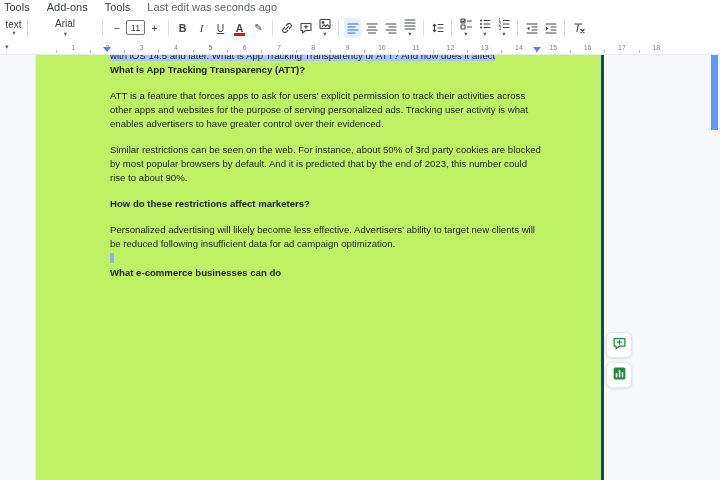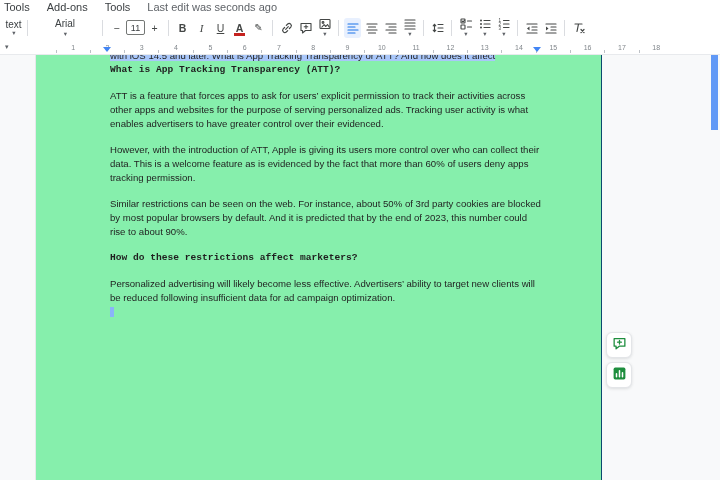--- a/index.html
+++ b/index.html
@@ -54,30 +54,30 @@
   }
   .ind-marker{
     position:absolute;top:6px;width:0;height:0;
     border-left:4px solid transparent;border-right:4px solid transparent;
     border-top:5px solid #4285f4;
   }
   
   .canvas{position:absolute;top:55px;left:0;right:0;bottom:0;background:#f8f9fa;}
   .page{
     position:absolute;left:35px;top:0;width:565px;height:100%;
-    background:#86efac;border-left:1px solid #e6e8ea;border-right:1px solid #0c4a6e;
+    background:#bef264;border-left:1px solid #e6e8ea;border-right:3px solid #0c4a6e;
     overflow:hidden;
   }
   .doc{
     padding:0 60px 0 74px;font-size:9.6px;line-height:14px;color:#1f1f1f;
   }
   .doc > div{margin:0 0 12px 0;}
   .doc .clip{margin-top:-6px;margin-bottom:0;}
   .hl{background:#a9c7fa;}
-  .heading{font-weight:700;font-family:Liberation Mono, monospace;}
+  .heading{font-weight:700;}
   .cursor-line{height:11px;margin-bottom:2px !important;}
   .cursor-block{display:inline-block;width:4px;height:10px;background:#8ab4f8;vertical-align:top;}
   
   .side-btn{
     position:absolute;left:606px;width:24px;height:24px;background:#fff;
     border:1px solid #e3e5e8;border-radius:6px;box-shadow:0 1px 3px rgba(60,64,67,.15);
     display:flex;align-items:center;justify-content:center;
   }
   
   .scroll-thumb{
@@ -282,25 +282,25 @@
   <span class="ind-marker" style="left:103px"></span>
   <span class="ind-marker" style="left:533px"></span>
 </div>
 
 <div class="canvas">
   <div class="page">
     <div class="doc">
       <div class="clip"><span class="hl">with iOS 14.5 and later. What is App Tracking Transparency or ATT? And how does it affect</span></div>
       <div class="heading">What is App Tracking Transparency (ATT)?</div>
       <div>ATT is a feature that forces apps to ask for users’ explicit permission to track their activities across other apps and websites for the purpose of serving personalized ads. Tracking user activity is what enables advertisers to have greater control over their evidenced.</div>
-      <div>However, with the introduction of ATT, Apple is giving its users more control over who can collect their data. This is a welcome feature as is evidenced by the fact that more than 60% of users deny apps tracking permission.</div>
       <div>Similar restrictions can be seen on the web. For instance, about 50% of 3rd party cookies are blocked by most popular browsers by default. And it is predicted that by the end of 2023, this number could rise to about 90%.</div>
       <div class="heading">How do these restrictions affect marketers?</div>
       <div style="margin-bottom:2px">Personalized advertising will likely become less effective. Advertisers’ ability to target new clients will be reduced following insufficient data for ad campaign optimization.</div>
       <div class="cursor-line"><span class="cursor-block"></span></div>
+      <div class="heading">What e-commerce businesses can do</div>
     </div>
   </div>
 
   <div class="side-btn" style="top:277px">
     <span><svg width="15" height="15" viewBox="0 0 14 14" fill="none" stroke="#1e8e3e" stroke-width="1.2" stroke-linejoin="round">
           <path d="M2 2.5h10v7H6.8L3.8 12V9.5H2z"></path>
           <path d="M7 4v3.5M5.2 5.8h3.6" stroke-linecap="round"></path>
         </svg></span>
   </div>
   <div class="side-btn" style="top:307px">

